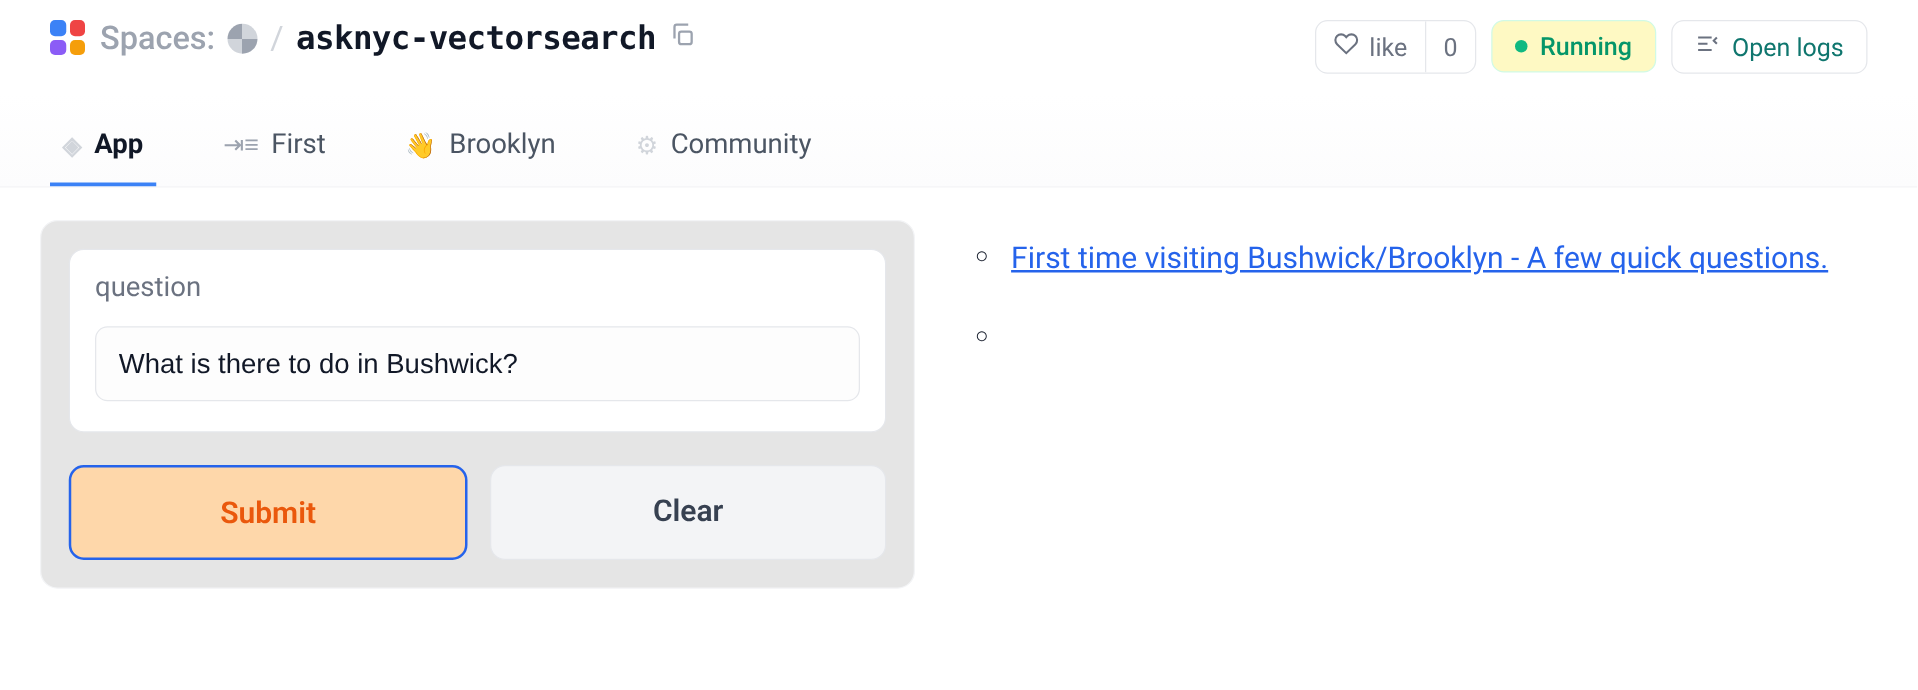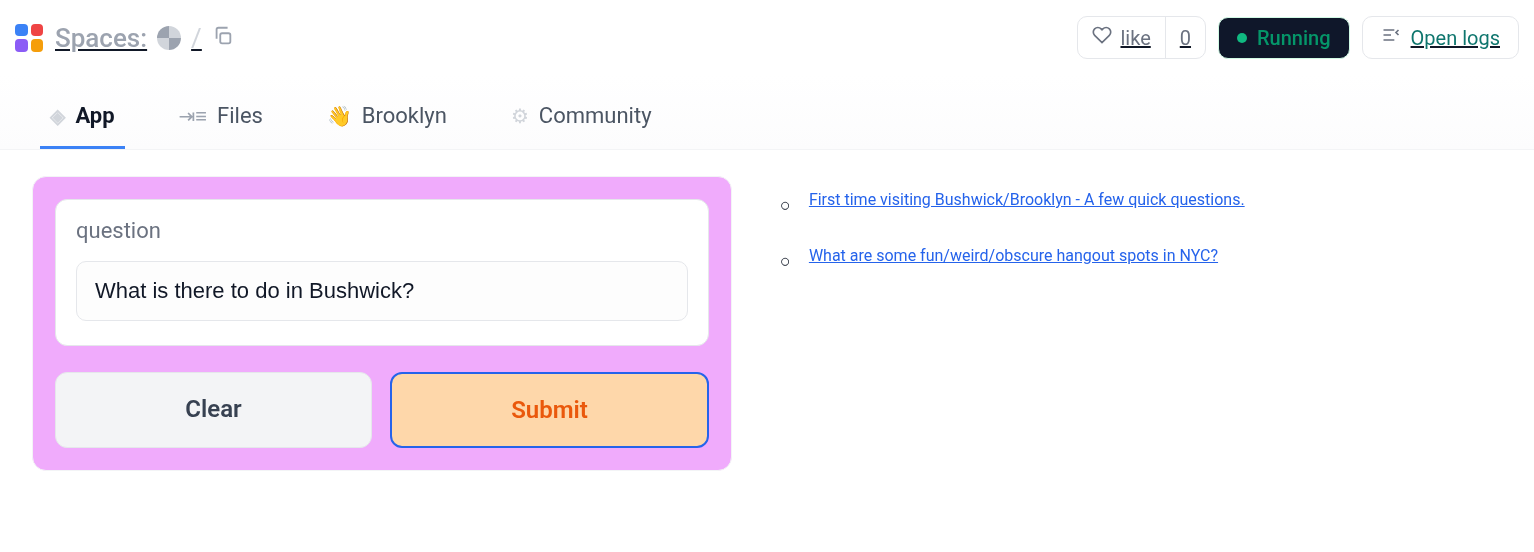--- a/index.html
+++ b/index.html
@@ -1,69 +1,70 @@
 <!DOCTYPE html>
 <html><head>
 <meta charset="utf-8">
 <style>
 * { box-sizing: border-box; margin: 0; padding: 0; }
 body { font-family: -apple-system, BlinkMacSystemFont, "Segoe UI", Roboto, sans-serif; background: #fff; color: #111827; }
-.header { display: flex; align-items: center; padding: 16px 15px; gap: 12px; text-decoration: underline; }
+.header { display: flex; align-items: flex-start; padding: 16px 40px; gap: 12px; }
 .logo { width: 28px; height: 28px; display: grid; grid-template-columns: 1fr 1fr; grid-template-rows: 1fr 1fr; gap: 3px; }
 .logo div { border-radius: 4px; }
 .logo div:nth-child(1){ background:#3b82f6; } .logo div:nth-child(2){ background:#ef4444; }
 .logo div:nth-child(3){ background:#8b5cf6; } .logo div:nth-child(4){ background:#f59e0b; }
 .crumbs { display:flex; align-items:center; gap:10px; font-size: 26px; }
 .crumbs .spaces { color:#9ca3af; font-weight:500; }
 .crumbs .avatar { width:24px; height:24px; border-radius:50%; background: repeating-conic-gradient(#d1d5db 0 25%, #9ca3af 0 50%); }
 .crumbs .owner { color:#6b7280; }
 .crumbs .slash { color:#d1d5db; }
 .crumbs .repo { font-weight:700; font-family: ui-monospace,SFMono-Regular,Menlo,monospace; letter-spacing:-0.5px; }
 .copy-icon { color:#9ca3af; cursor:pointer; }
 .spacer { flex:1; }
 .pill { display:flex; align-items:center; border:1px solid #e5e7eb; border-radius:10px; overflow:hidden; font-size:20px; color:#6b7280; }
 .pill .seg { padding:8px 14px; display:flex; align-items:center; gap:8px; }
 .pill .div { width:1px; align-self:stretch; background:#e5e7eb; }
-.status { background:#0f172a; border:1px solid #d1fae5; border-radius:10px; padding:8px 18px; display:flex; align-items:center; gap:10px; }
+.status { background:#fef9c3; border:1px solid #d1fae5; border-radius:10px; padding:8px 18px; display:flex; align-items:center; gap:10px; }
 .status .dot { width:10px; height:10px; border-radius:50%; background:#10b981; }
 .status span { color:#059669; font-weight:500; font-size:20px; }
 .logsbtn { border:1px solid #e5e7eb; border-radius:10px; padding:8px 18px; display:flex; align-items:center; gap:10px; cursor:pointer; color:#0f766e; font-size:20px; }
 .tabs { display:flex; gap:44px; padding: 14px 40px 0; border-bottom:1px solid #f3f4f6; background:linear-gradient(#fff,#fcfcfd); }
 .tab { display:flex; align-items:center; gap:10px; padding:14px 10px 18px; font-size:22px; color:#4b5563; cursor:pointer; border-bottom:3px solid transparent; }
 .tab.active { color:#111827; font-weight:700; border-bottom-color:#3b82f6; }
 .tab .ico { font-size:20px; }
 .content { display:flex; padding: 26px 32px; gap: 48px; align-items:flex-start; }
-.panel { flex:0 0 700px; background:#f0abfc; border:1px solid #f3f4f6; border-radius:14px; padding: 22px; }
+.panel { flex:0 0 700px; background:#e5e5e5; border:1px solid #f3f4f6; border-radius:14px; padding: 22px; }
 .card { background:#fff; border:1px solid #e5e7eb; border-radius:12px; padding:18px 20px 24px; }
 .card label { color:#6b7280; font-size:22px; }
 .card input { width:100%; margin-top:18px; border:1px solid #e5e7eb; border-radius:10px; padding:16px 18px; font-size:22px; color:#111827; background:#fdfdfd; }
 .btnrow { display:flex; gap:18px; margin-top:26px; }
 .btn { flex:1; padding:22px; font-size:24px; font-weight:600; border-radius:12px; text-align:center; cursor:pointer; }
 .btn.clear { background:#f3f4f6; border:1px solid #e5e7eb; color:#374151; }
 .btn.submit { background:#fed7aa; border:2px solid #2563eb; color:#ea580c; }
 .results { flex:1; padding-top:12px; }
 .results ul { list-style:none; }
 .results li { display:flex; gap:18px; margin-bottom:28px; align-items:flex-start; }
 .results .bullet { color:#111827; font-size:18px; margin-top:6px; }
-.results a { color:#2563eb; text-decoration:underline; font-size:16px; line-height:1.5; }
+.results a { color:#2563eb; text-decoration:underline; font-size:24px; line-height:1.5; }
 </style>
 </head>
 <body>
 
 <div class="header">
   <div class="logo">
       <div></div>
       <div></div>
       <div></div>
       <div></div>
     </div>
   <div class="crumbs">
     <span class="spaces">Spaces:</span>
     <span class="avatar"></span>
     <span class="slash">/</span>
+    <span class="repo">asknyc-vectorsearch</span>
     <span class="copy-icon">
       <svg width="22" height="22" viewBox="0 0 24 24" fill="none" stroke="currentColor" stroke-width="2">
           <rect x="9" y="9" width="11" height="11" rx="2"></rect>
           <path d="M5 15V5a2 2 0 0 1 2-2h10"></path>
         </svg>
     </span>
   </div>
   <div class="spacer"></div>
   <div class="pill">
     <div class="seg">
@@ -87,48 +88,47 @@
   </div>
 </div>
 
 <div class="tabs">
   <div class="tab active">
     <span class="ico" style="color:#d1d5db">◈</span>
     <span>App</span>
   </div>
   <div class="tab">
     <span class="ico" style="color:#9ca3af">⇥≡</span>
-    <span>Files</span>
+    <span>First</span>
   </div>
   <div class="tab">
     <span class="ico">👋</span>
     <span>Brooklyn</span>
   </div>
   <div class="tab">
     <span class="ico" style="color:#d1d5db">⚙</span>
     <span>Community</span>
   </div>
 </div>
 
 <div class="content">
   <div class="panel">
     <div class="card">
       <label>question</label>
       <input type="text" value="What is there to do in Bushwick?" style="">
     </div>
     <div class="btnrow">
+      <div class="btn submit">Submit</div>
       <div class="btn clear">Clear</div>
-      <div class="btn submit">Submit</div>
     </div>
   </div>
   <div class="results">
     <ul>
       <li>
         <span class="bullet">○</span>
         <a href="#">First time visiting Bushwick/Brooklyn - A few quick questions.</a>
       </li>
       <li>
         <span class="bullet">○</span>
-        <a href="#">What are some fun/weird/obscure hangout spots in NYC?</a>
       </li>
     </ul>
   </div>
 </div>
 
 </body></html>

